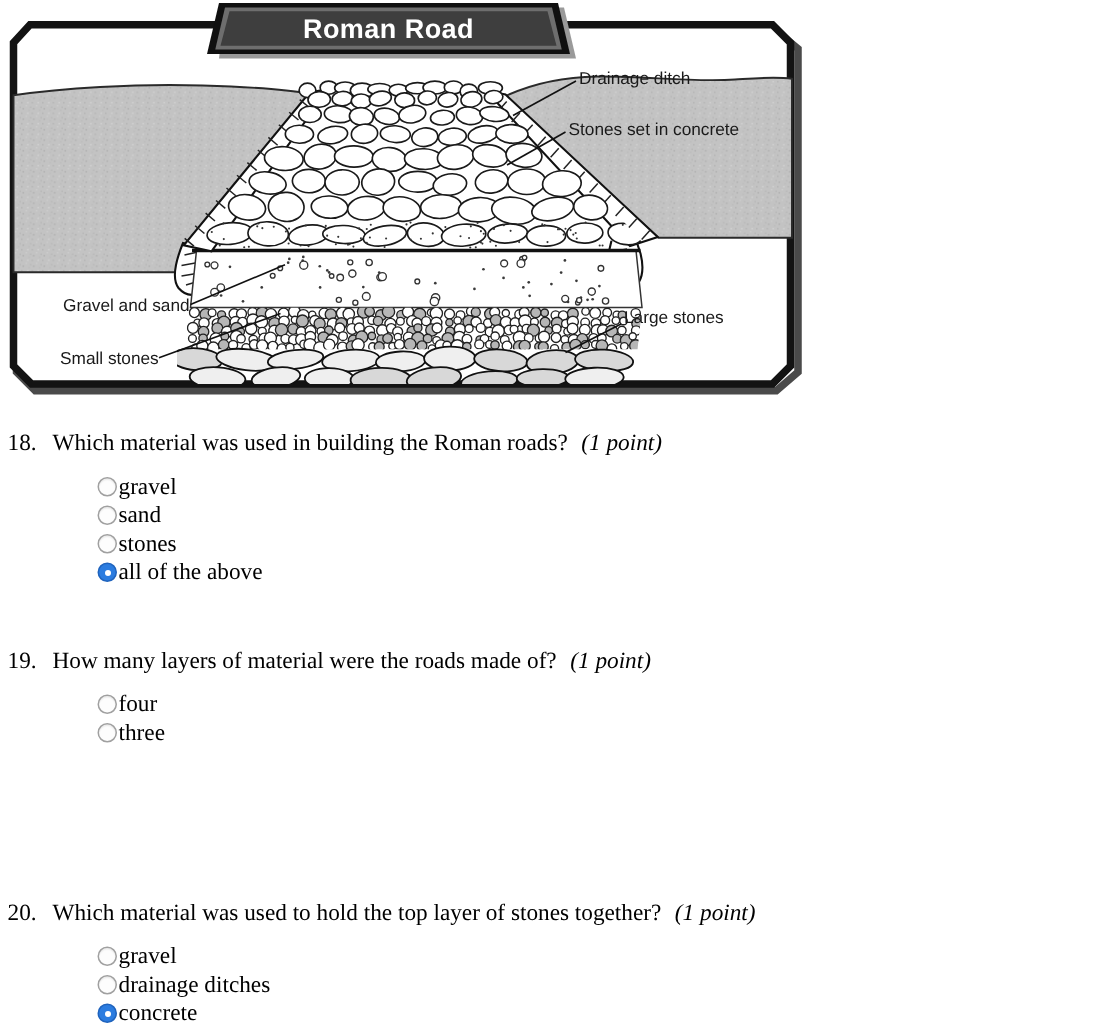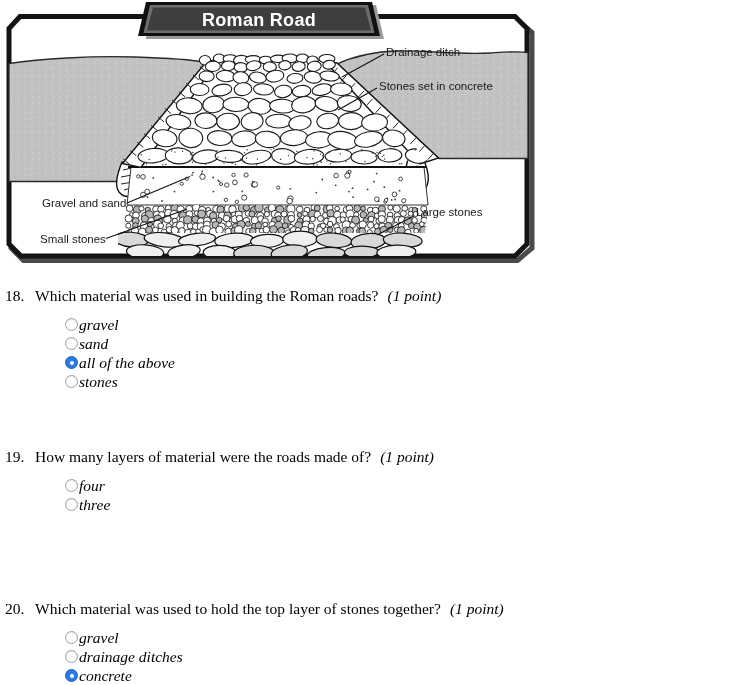--- a/index.html
+++ b/index.html
@@ -1,25 +1,25 @@
 <!DOCTYPE html>
 <html style="--radio-sel: #2b7ce0;"><head>
 <meta charset="utf-8">
 <style>
   html,body{margin:0;padding:0;background:#fff;}
   body{width:736px;height:685px;position:relative;font-family:"Liberation Serif",serif;color:#000;overflow:hidden;}
   .figure{position:absolute;top:0;left:0;width:540px;height:266px;}
   .question-block{position:absolute;left:0;width:730px;}
   #q18{top:286px}
-  #q19{top:447px}
+  #q19{top:431px}
   #q20{top:599px}
   .qline{padding-left:5px;font-size:15.5px;line-height:20px;}
   .qnum{display:inline-block;width:30px;}
   .qpoints{font-style:italic;margin-left:9px;}
-  .opts{margin:9px 0 0 65px;font-style:italic;}
+  .opts{margin:9px 0 0 65px;}
   .opt{display:flex;align-items:center;height:19px;font-size:15.5px;}
   .radio{width:13px;height:13px;border-radius:50%;border:1px solid #a0a0a0;background:#fdfdfd;box-sizing:border-box;margin-right:1px;flex:none;position:relative;box-shadow:inset 0 1px 1px rgba(0,0,0,.08);}
   .radio.checked{background:var(--radio-sel,#2b7ce0);border-color:#1f63bd;box-shadow:none;}
   .radio.checked::after{content:"";position:absolute;left:3.5px;top:3.5px;width:4.5px;height:4.5px;border-radius:50%;background:#fff;}
   .figlabel{font-family:"Liberation Sans",sans-serif;font-size:11.5px;fill:#1a1a1a;}
   .bannertext{font-family:"Liberation Sans",sans-serif;font-size:18px;font-weight:bold;fill:#ffffff;letter-spacing:.3px;}
 </style>
 </head>
 <body>
 
@@ -601,26 +601,26 @@
   <div class="opts">
     <div class="opt">
         <span class="radio"></span>
         <span>gravel</span>
       </div>
     <div class="opt">
         <span class="radio"></span>
         <span>sand</span>
       </div>
     <div class="opt">
+        <span class="radio"></span>
+        <span>stones</span>
+      </div>
+    <div class="opt">
         <span class="radio checked"></span>
         <span>all of the above</span>
-      </div>
-    <div class="opt">
-        <span class="radio"></span>
-        <span>stones</span>
       </div>
   </div>
 </div>
 
 <div class="question-block" id="q19">
   <div class="qline">
     <span class="qnum">19.</span><span>How many layers of material were the roads made of?</span><span class="qpoints">(1 point)</span>
   </div>
   <div class="opts">
     <div class="opt">

